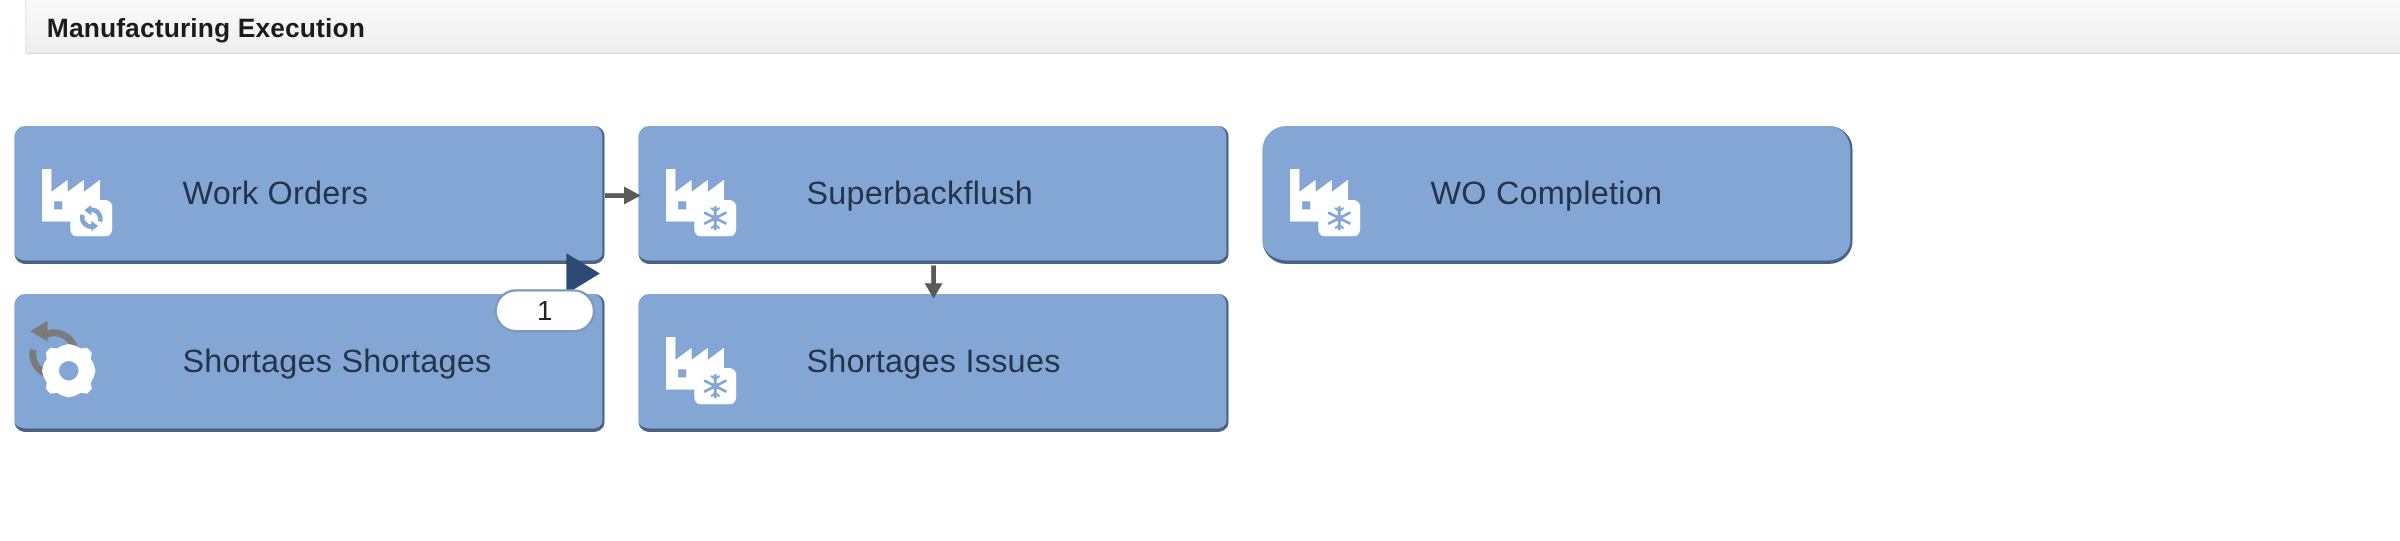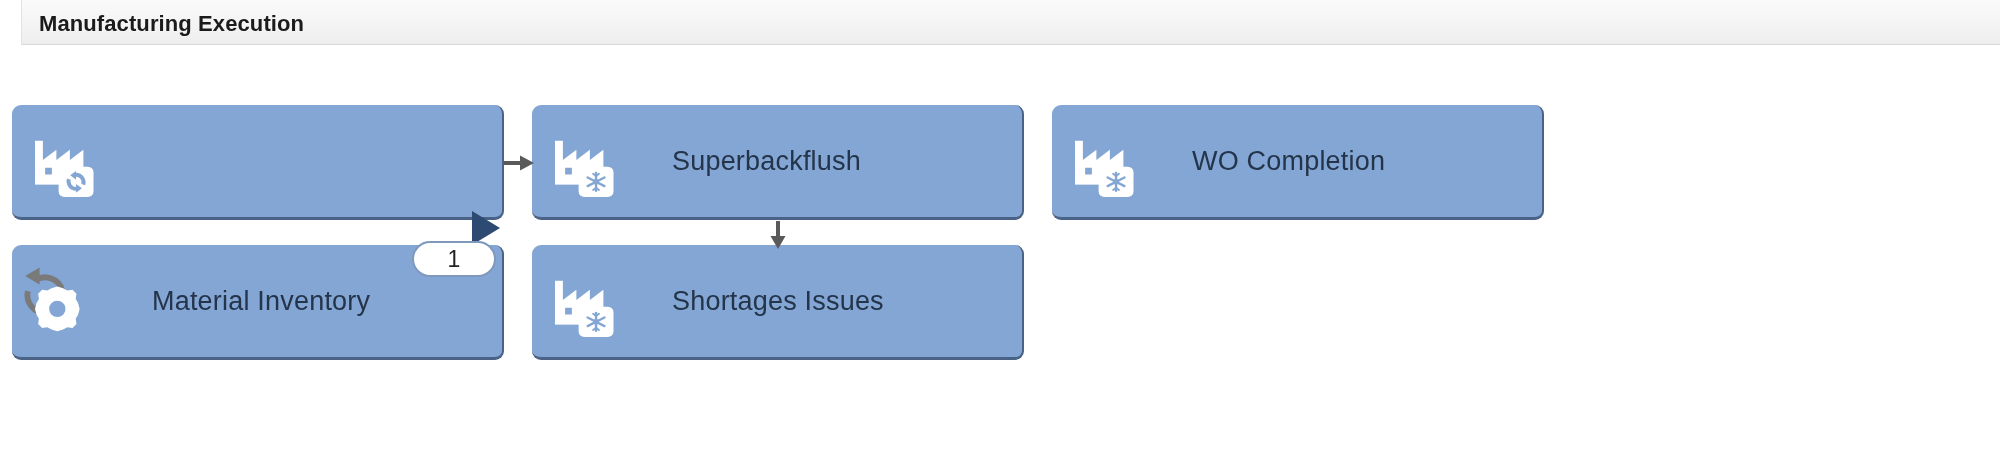--- a/index.html
+++ b/index.html
@@ -83,21 +83,21 @@
     left: 140px;
     font-size: 27px;
     color: #24344a;
     white-space: nowrap;
     letter-spacing: 0.2px;
   }
 
   
   #tile-work-orders     { left: 12px;   top: 60px; width: 492px; }
   #tile-superbackflush  { left: 532px;  top: 60px; width: 492px; text-align: right; }
-  #tile-wo-completion   { left: 1052px; top: 60px; width: 492px; }
+  #tile-wo-completion   { left: 1052px; top: 60px; width: 492px; border-radius: 20px; }
   
   #tile-material-shortages { left: 12px;  top: 200px; width: 492px; }
   #tile-inventory-issues   { left: 532px; top: 200px; width: 492px; }
 
   
   .connector {
     position: absolute;
   }
   
   #conn-h-work-to-super {
@@ -157,20 +157,21 @@
         <path fill="#ffffff" d="M8 14 h7 v17 l12 -9 v9 l12 -9 v9 l12 -9 v30 h-43 z"></path>
         <rect x="8" y="48" width="43" height="5" fill="#ffffff"></rect>
         <rect x="17" y="38" width="6" height="6" fill="#83a6d4"></rect>
 
         <path fill="#ffffff" d="M34 37 h21 a5 5 0 0 1 5 5 v17 a5 5 0 0 1 -5 5 h-21 a5 5 0 0 1 -5 -5 v-17 a5 5 0 0 1 5 -5 z"></path>
 
         <path fill="#83a6d4" d="M44.5 42.5 a8.5 8.5 0 0 1 8.1 11 l-3.3 -1.1 a5 5 0 0 0 -4.8 -6.4 v2.6 l-5.2 -3.9 l5.2 -3.9 z"></path>
         <path fill="#83a6d4" d="M44.5 58.5 a8.5 8.5 0 0 1 -8.1 -11 l3.3 1.1 a5 5 0 0 0 4.8 6.4 v-2.6 l5.2 3.9 l-5.2 3.9 z"></path>
       </svg>
     </span>
+    <span class="tile-label">Work Orders</span>
   </div>
 
   <div class="tile" id="tile-superbackflush">
     <span class="tile-icon">
       <svg viewBox="0 0 64 64" width="72" height="72">
         <path fill="#ffffff" d="M8 14 h7 v17 l12 -9 v9 l12 -9 v9 l12 -9 v30 h-43 z"></path>
         <rect x="8" y="48" width="43" height="5" fill="#ffffff"></rect>
         <rect x="17" y="38" width="6" height="6" fill="#83a6d4"></rect>
         <path fill="#ffffff" d="M34 37 h21 a5 5 0 0 1 5 5 v17 a5 5 0 0 1 -5 5 h-21 a5 5 0 0 1 -5 -5 v-17 a5 5 0 0 1 5 -5 z"></path>
         <g stroke="#83a6d4" stroke-width="2.1" stroke-linecap="round">
@@ -226,21 +227,21 @@
             M0,-17 L4.4,-15.8 L7.6,-14.0 L11.6,-14.6 L14.6,-11.6 L14.0,-7.6
             L15.8,-4.4 L17,0 L15.8,4.4 L14.0,7.6 L14.6,11.6 L11.6,14.6
             L7.6,14.0 L4.4,15.8 L0,17 L-4.4,15.8 L-7.6,14.0 L-11.6,14.6
             L-14.6,11.6 L-14.0,7.6 L-15.8,4.4 L-17,0 L-15.8,-4.4
             L-14.0,-7.6 L-14.6,-11.6 L-11.6,-14.6 L-7.6,-14.0
             L-4.4,-15.8 Z"></path>
           <circle cx="0" cy="0" r="6.2" fill="#83a6d4"></circle>
         </g>
       </svg>
     </span>
-    <span class="tile-label">Material Inventory</span>
+    <span class="tile-label">Shortages Shortages</span>
   </div>
 
   <div class="tile" id="tile-inventory-issues">
     <span class="tile-icon">
       <svg viewBox="0 0 64 64" width="72" height="72">
         <path fill="#ffffff" d="M8 14 h7 v17 l12 -9 v9 l12 -9 v9 l12 -9 v30 h-43 z"></path>
         <rect x="8" y="48" width="43" height="5" fill="#ffffff"></rect>
         <rect x="17" y="38" width="6" height="6" fill="#83a6d4"></rect>
         <path fill="#ffffff" d="M34 37 h21 a5 5 0 0 1 5 5 v17 a5 5 0 0 1 -5 5 h-21 a5 5 0 0 1 -5 -5 v-17 a5 5 0 0 1 5 -5 z"></path>
         <g stroke="#83a6d4" stroke-width="2.1" stroke-linecap="round">

